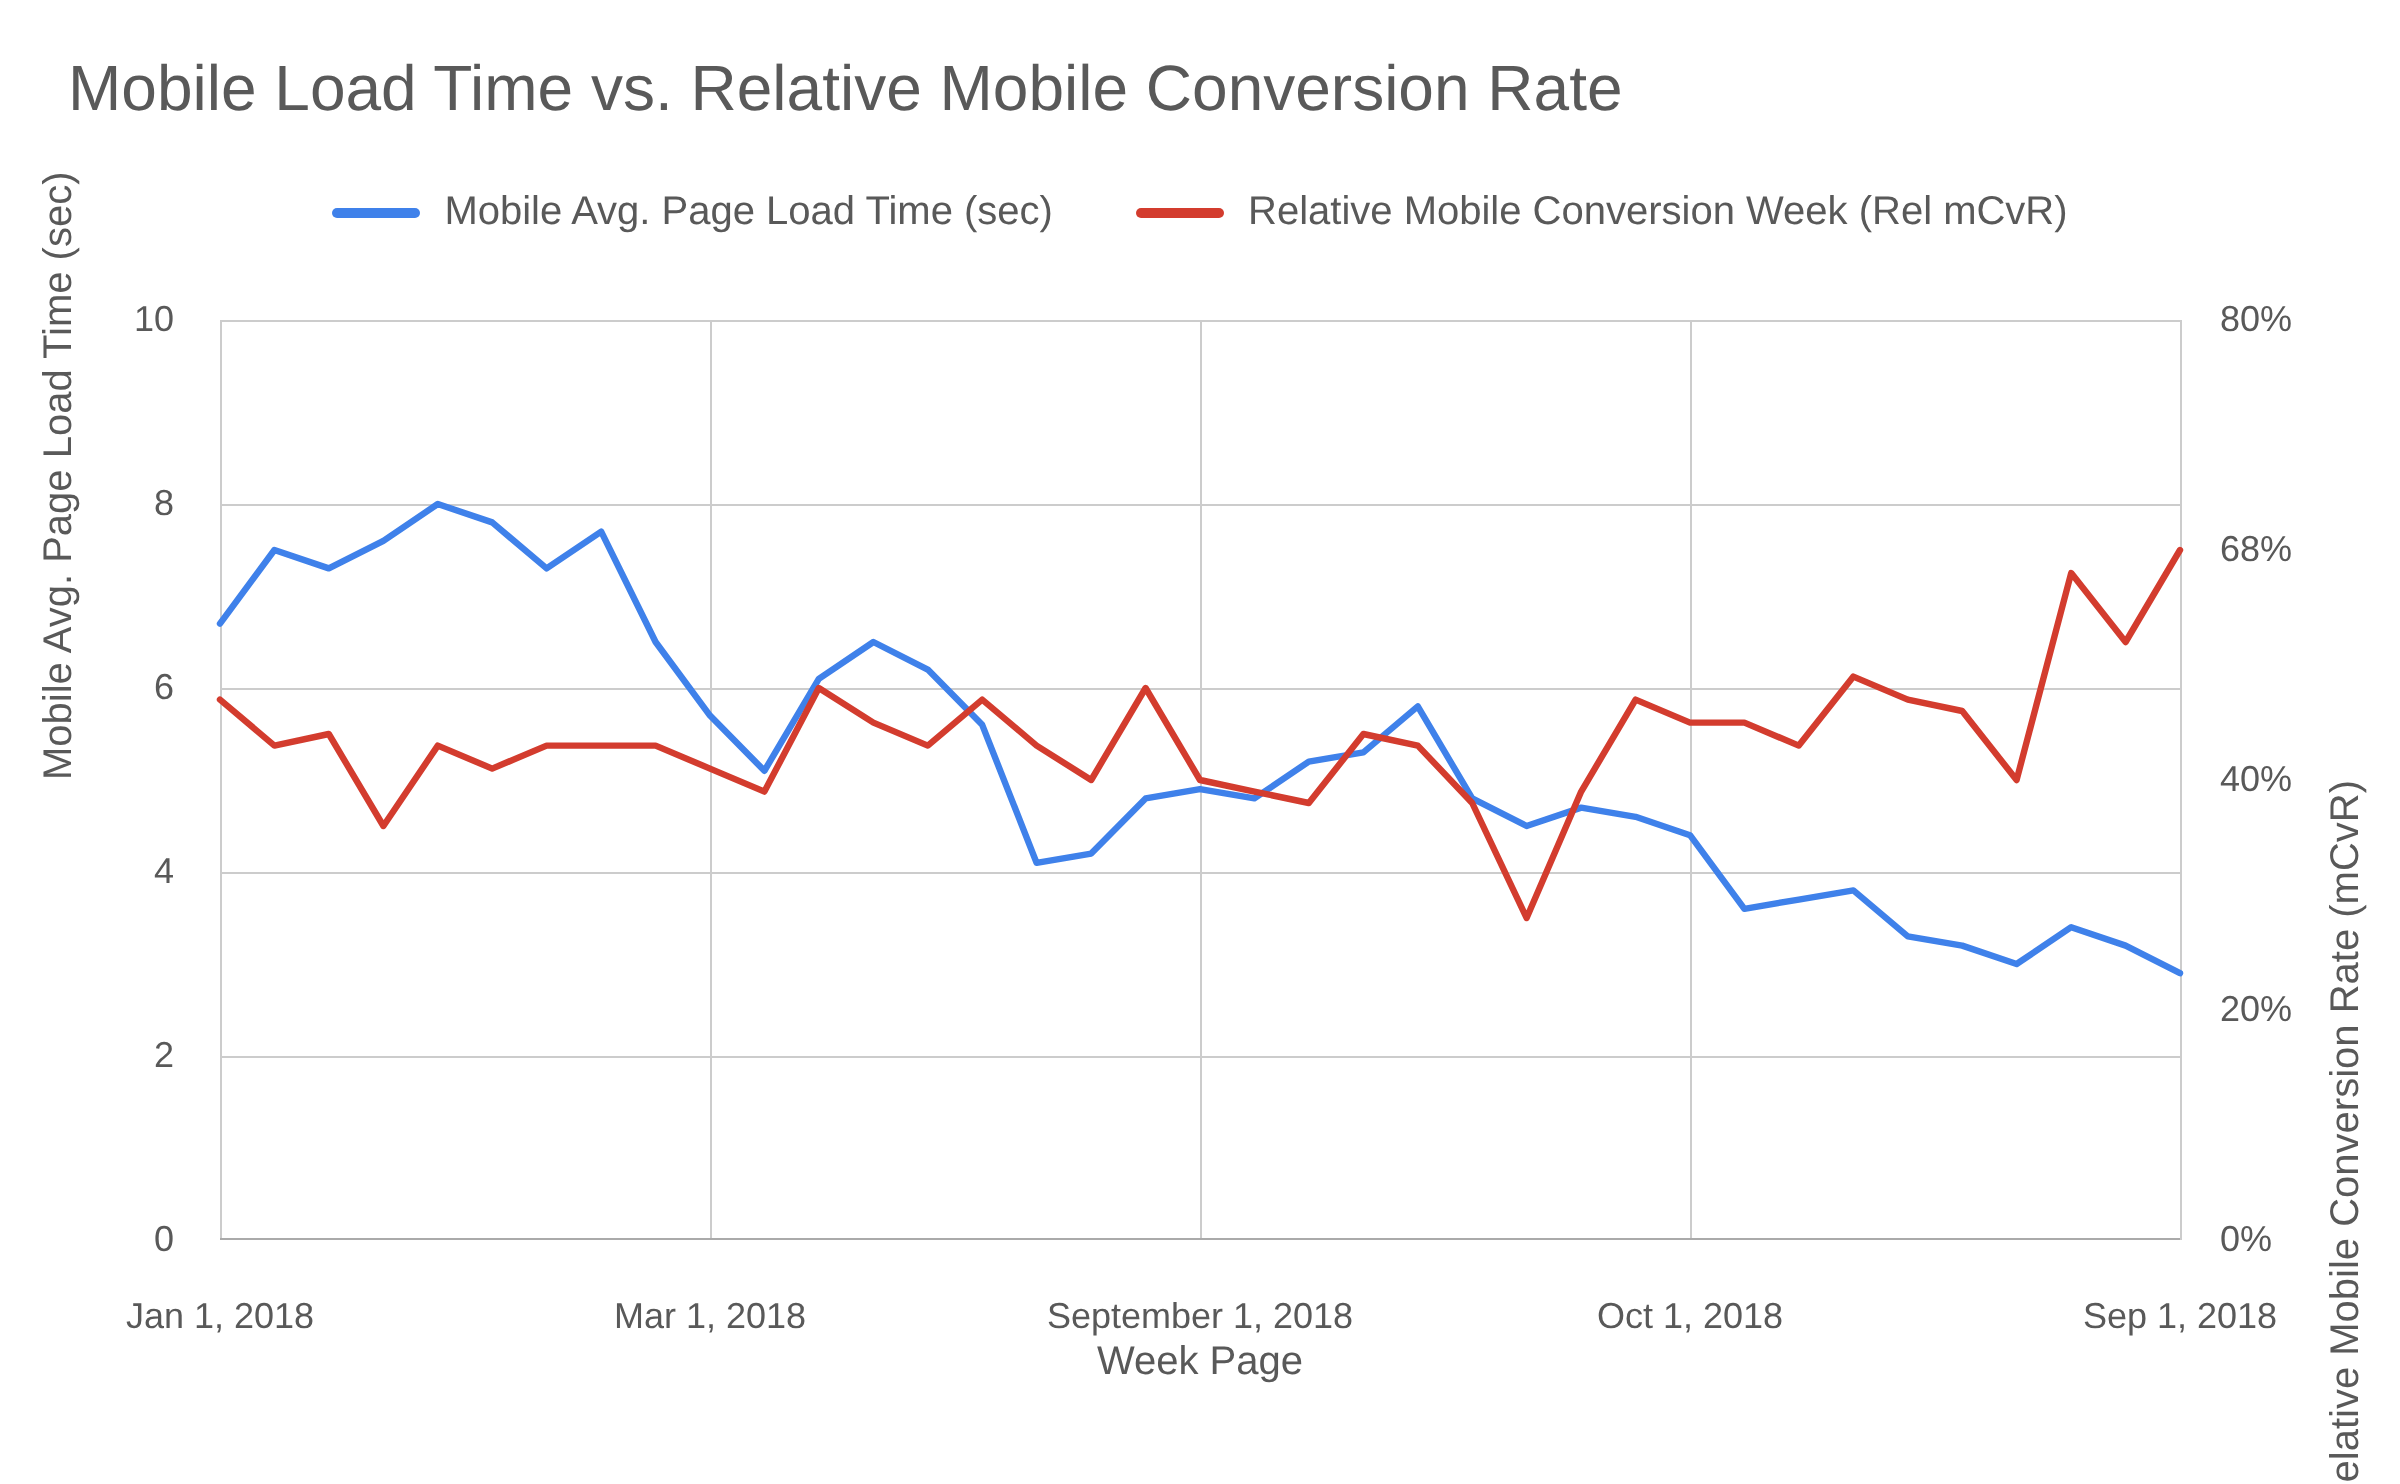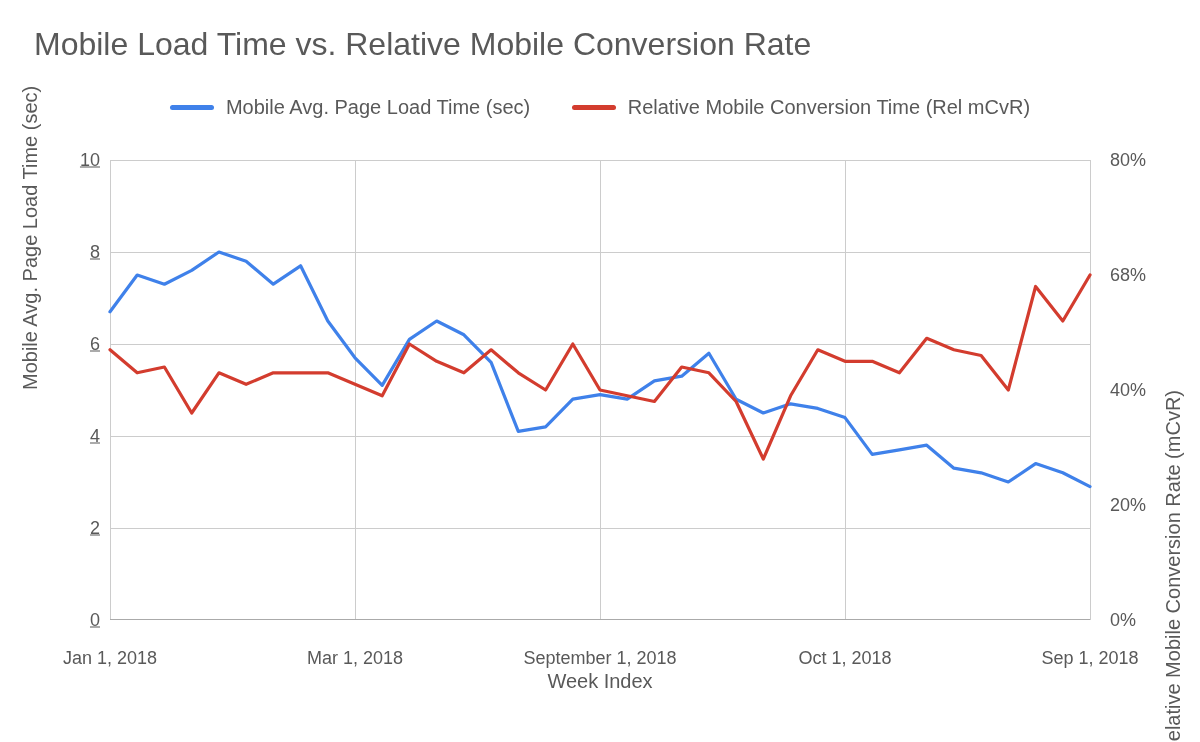--- a/index.html
+++ b/index.html
@@ -73,21 +73,21 @@
     left: 0; right: 0; bottom: 0;
     border-top: 1px solid #aaa;
   }
 
   .ytick-left, .ytick-right, .xtick {
     position: absolute;
     font-size: 18px;
     color: #595959;
     white-space: nowrap;
   }
-  .ytick-left  { right: 100%; margin-right: 10px; transform: translateY(-50%); text-decoration: underline; }
+  .ytick-left  { right: 100%; margin-right: 23px; transform: translateY(-50%); }
   .ytick-right { left: 100%; margin-left: 20px; transform: translateY(-50%); }
   .xtick { top: 100%; margin-top: 28px; transform: translateX(-50%); }
 
   .ylabel-left, .ylabel-right {
     position: absolute;
     font-size: 20px;
     color: #595959;
     top: 50%;
     white-space: nowrap;
   }
@@ -128,21 +128,21 @@
 
   <div class="title">Mobile Load Time vs. Relative Mobile Conversion Rate</div>
 
   <div class="legend">
     <span class="legend-item">
       <span class="legend-swatch swatch-blue"></span>
       <span>Mobile Avg. Page Load Time (sec)</span>
     </span>
     <span class="legend-item">
       <span class="legend-swatch swatch-red"></span>
-      <span>Relative Mobile Conversion Time (Rel mCvR)</span>
+      <span>Relative Mobile Conversion Week (Rel mCvR)</span>
     </span>
   </div>
 
   <div class="plot" id="plot">
 
     <div class="gridline-v" style="left:0%"></div>
     <div class="gridline-v" style="left:25%"></div>
     <div class="gridline-v" style="left:50%"></div>
     <div class="gridline-v" style="left:75%"></div>
     <div class="gridline-v" style="left:100%"></div>
@@ -168,21 +168,21 @@
     <span class="ytick-right" style="top:0%">80%</span>
 
     <span class="xtick" style="left:0%">Jan 1, 2018</span>
     <span class="xtick" style="left:25%">Mar 1, 2018</span>
     <span class="xtick" style="left:50%">September 1, 2018</span>
     <span class="xtick" style="left:75%">Oct 1, 2018</span>
     <span class="xtick" style="left:100%">Sep 1, 2018</span>
 
     <span class="ylabel-left">Mobile Avg. Page Load Time (sec)</span>
     <span class="ylabel-right">Relative Mobile Conversion Rate (mCvR)</span>
-    <span class="xlabel">Week Index</span>
+    <span class="xlabel">Week Page</span>
 
     <svg class="lines" viewBox="0 0 980 460" preserveAspectRatio="none">
       <path id="path-blue" class="line-blue" d="M0.0 151.8 L27.2 115.0 L54.4 124.2 L81.7 110.4 L108.9 92.0 L136.1 101.2 L163.3 124.2 L190.6 105.8 L217.8 161.0 L245.0 197.8 L272.2 225.4 L299.4 179.4 L326.7 161.0 L353.9 174.8 L381.1 202.4 L408.3 271.4 L435.6 266.8 L462.8 239.2 L490.0 234.6 L517.2 239.2 L544.4 220.8 L571.7 216.2 L598.9 193.2 L626.1 239.2 L653.3 253.0 L680.6 243.8 L707.8 248.4 L735.0 257.6 L762.2 294.4 L789.4 289.8 L816.7 285.2 L843.9 308.2 L871.1 312.8 L898.3 322.0 L925.6 303.6 L952.8 312.8 L980.0 326.6 "></path>
       <path id="path-red" class="line-red" d="M0.0 189.8 L27.2 212.8 L54.4 207.0 L81.7 253.0 L108.9 212.8 L136.1 224.3 L163.3 212.8 L190.6 212.8 L217.8 212.8 L245.0 224.3 L272.2 235.8 L299.4 184.0 L326.7 201.3 L353.9 212.8 L381.1 189.8 L408.3 212.8 L435.6 230.0 L462.8 184.0 L490.0 230.0 L517.2 235.8 L544.4 241.5 L571.7 207.0 L598.9 212.8 L626.1 241.5 L653.3 299.0 L680.6 235.8 L707.8 189.8 L735.0 201.3 L762.2 201.3 L789.4 212.8 L816.7 178.3 L843.9 189.8 L871.1 195.5 L898.3 230.0 L925.6 126.5 L952.8 161.0 L980.0 115.0 "></path>
     </svg>
 
   </div>
 </div>
 
 </body></html>

